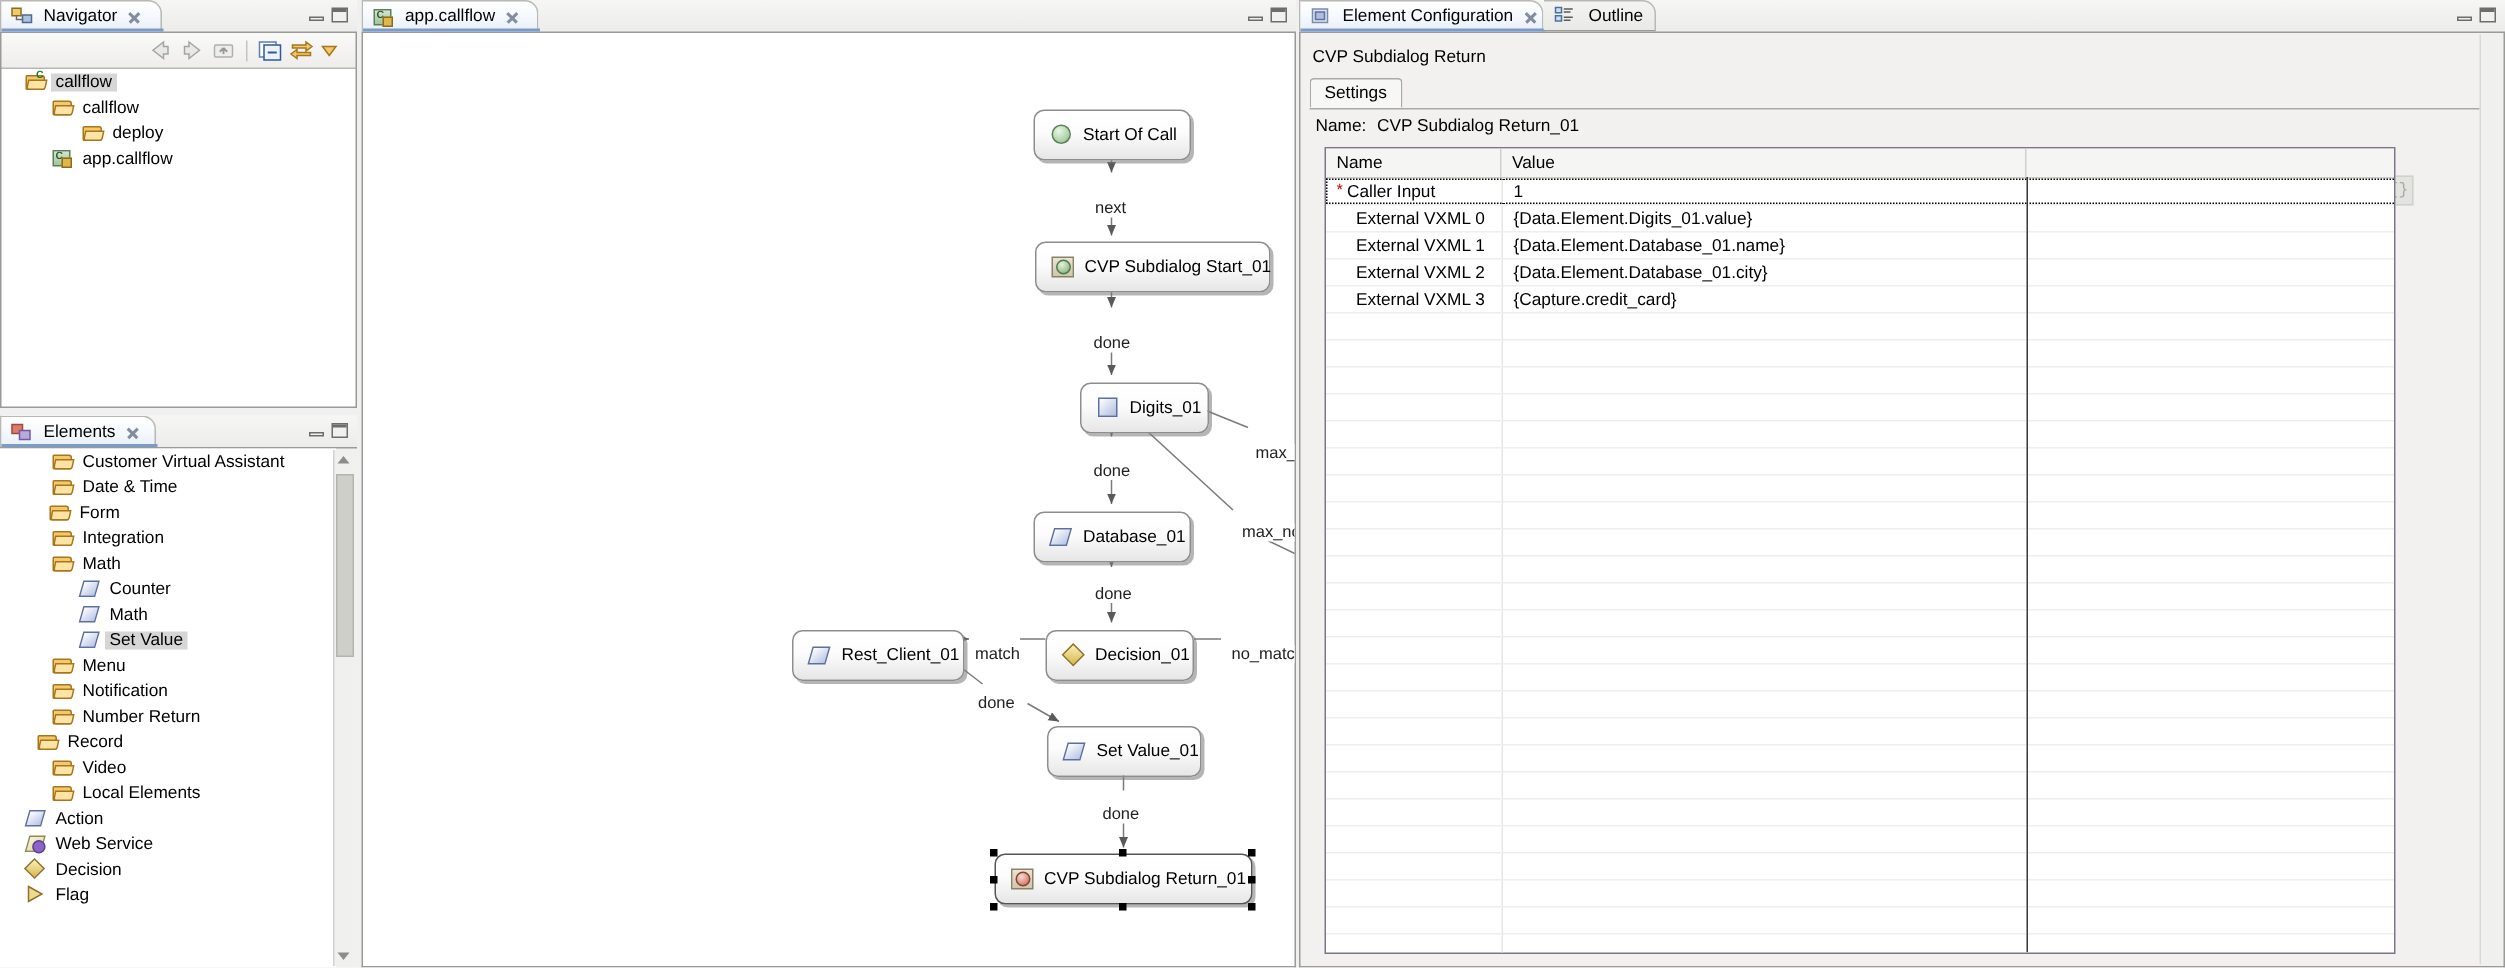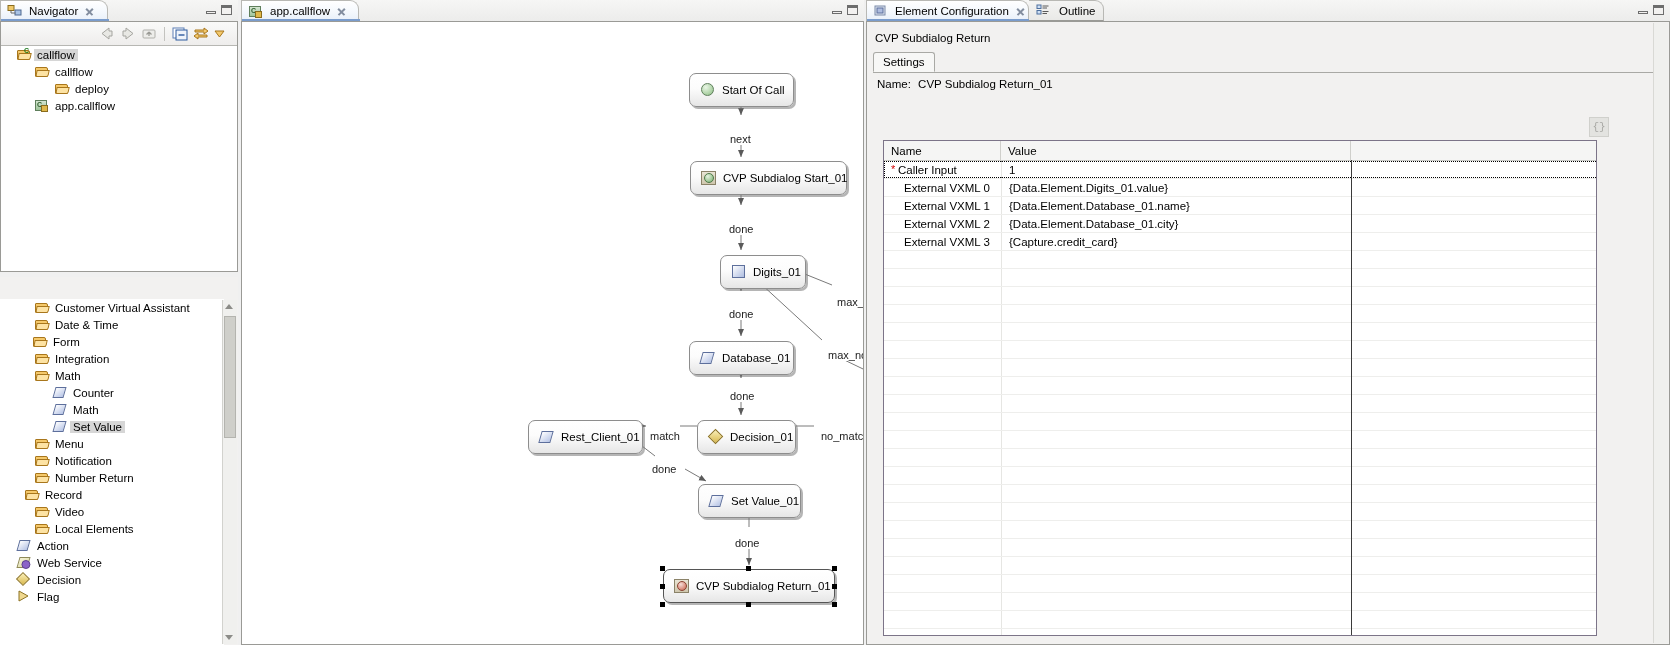--- a/index.html
+++ b/index.html
@@ -145,21 +145,21 @@
            border:1px solid #9a9a96;border-top:none;box-sizing:border-box;overflow:hidden;}
   .rp-title{position:absolute;left:8px;top:10px;font-size:11.5px;}
   .settings-tabbar{position:absolute;left:6px;top:30px;right:2px;height:20px;
                    border-bottom:1px solid #a9a9a5;}
   .settings-tab{position:absolute;left:0;top:0;height:20px;padding:0 9px;box-sizing:border-box;
                 display:flex;align-items:center;background:#f7f7f6;
                 border:1px solid #a9a9a5;border-bottom:1px solid #f7f7f6;border-radius:3px 3px 0 0;font-size:11.5px;}
   .name-line{position:absolute;left:10px;top:56px;font-size:11.5px;}
 
   .tablewrap{position:absolute;left:16px;top:76px;right:72px;bottom:8px;
-             background:#fff;border:1px solid #7c7488;box-sizing:border-box;overflow:hidden;margin-top:42px;}
+             background:#fff;border:1px solid #7c7488;box-sizing:border-box;overflow:hidden;}
   .thead{display:flex;height:19px;background:#f5f5f4;border-bottom:1px solid #c9c9c5;font-size:11.5px;}
   .thead div{display:flex;align-items:center;padding-left:7px;box-sizing:border-box;}
   .th-sep{border-right:1px solid #cfcfcb;}
   .trow2{display:flex;height:18px;font-size:11.5px;border-bottom:1px solid #eeeeec;box-sizing:border-box;}
   .trow2 .c1{box-sizing:border-box;display:flex;align-items:center;position:relative;}
   .trow2 .c2{box-sizing:border-box;display:flex;align-items:center;padding-left:7px;
              border-left:1px solid #e6e6e3;}
   .trow2.focus .c1,.trow2.focus .c2{border-top:1px dotted #000;border-bottom:1px dotted #000;}
   .trow2.focus .c1{border-left:1px dotted #000;}
   .req{color:#d00000;position:absolute;left:6px;top:1px;font-size:11px;}
@@ -276,20 +276,37 @@
             </span>
         </span>
         <span class="lbl">app.callflow</span>
       </div>
     </div>
 
     <div class="view-body" style="top:22px;border-top:none;background:transparent;pointer-events:none;"></div>
   </div>
 
   <div class="view" id="elements">
+    <div class="view-tabbar">
+      <div class="tab active" style="width:104px;">
+        <span class="ico">
+          <svg width="15" height="14" viewBox="0 0 15 14">
+            <rect x="1" y="2" width="7" height="6" fill="#e07b6a" stroke="#9c4a3a"></rect>
+            <rect x="6" y="6" width="7" height="6" fill="#b9a9dd" stroke="#6f5da0"></rect>
+          </svg>
+        </span>
+        <span class="tab-label">Elements</span>
+        <span class="closeX"></span>
+        <div class="tab-underline" style="width:104px;"></div>
+      </div>
+      <div class="winbtns" style="right:6px;">
+        <span class="btn-min"></span>
+        <span class="btn-max"></span>
+      </div>
+    </div>
 
     <div class="tree" style="top:22px;right:14px;">
 
       <div id="elements-rows">
           <div class="trow" style="padding-left: 34px;">
             <span class="ico">
               <span class="folder">
                 <span class="back"></span>
                 <span class="front"></span>
               </span>

